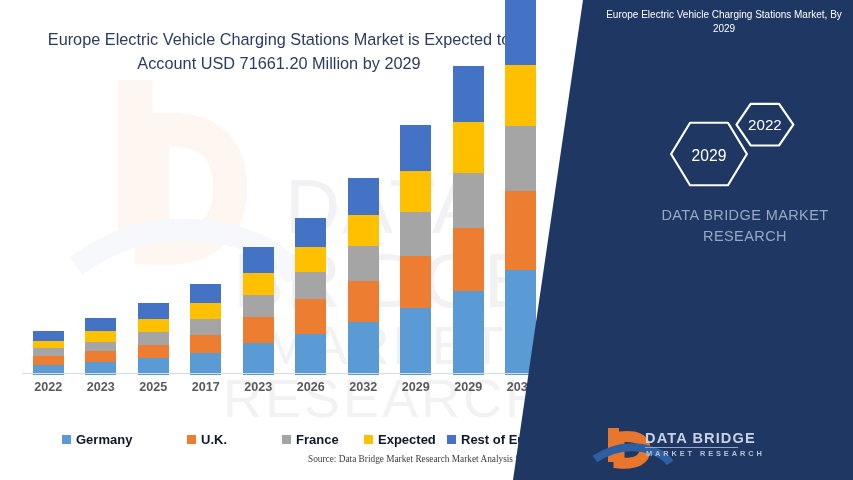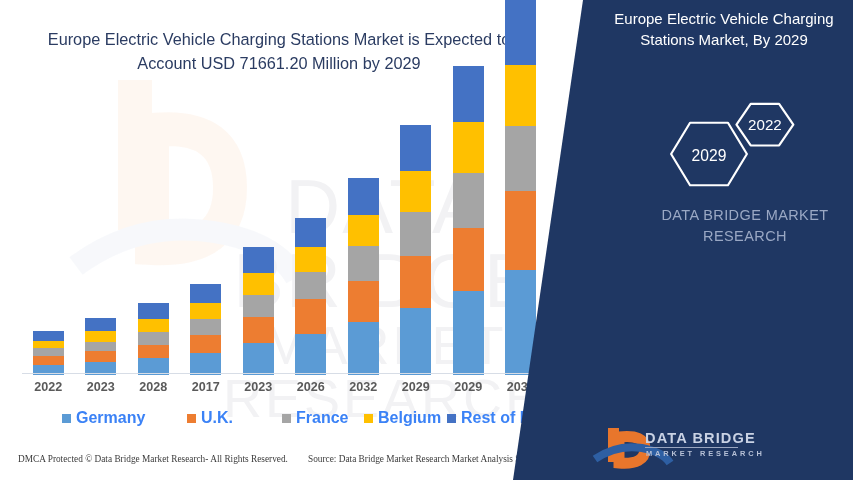--- a/index.html
+++ b/index.html
@@ -57,21 +57,21 @@
     top:0;left:0;
     width:853px;height:480px;
     pointer-events:none;
   }
   .panel-title{
     position:absolute;
     left:600px;top:8px;
     width:248px;
     text-align:center;
     color:#ffffff;
-    font-size:15px;
+    font-size:10px;
     line-height:1.4;
     font-weight:400;
   }
 
   
   .hexwrap{position:absolute;left:655px;top:100px;width:180px;height:90px;}
 
   .dbmr-caption{
     position:absolute;
     left:630px;top:205px;
@@ -142,24 +142,25 @@
     position:absolute;
     left:22px;top:409px;
     width:525px;
     height:22px;
   }
   .legend-item{
     position:absolute;
     display:flex;
     align-items:center;
     gap:5px;
-    font-size:16px;
+    font-size:13px;
     font-weight:700;
-    color:#3b82f6;
+    color:#0f172a;
     white-space:nowrap;
+    margin-top:23px;
   }
   .swatch{width:9px;height:9px;display:inline-block;}
 
   
   .footer-left{
     position:absolute;left:18px;top:454px;
     font-family:"Liberation Serif",serif;
     font-size:9.3px;color:#3c3c3c;
   }
   .footer-src{
@@ -255,21 +256,21 @@
         <div class="seg" style="background: rgb(255, 192, 0); height: 16.1458%;"></div>
         <div class="seg" style="background: rgb(165, 165, 165); height: 17.4479%;"></div>
         <div class="seg" style="background: rgb(237, 125, 49); height: 20.8333%;"></div>
         <div class="seg" style="background: rgb(91, 155, 213); height: 27.8646%;"></div>
       </div>
     </div>
   <div class="axis-line"></div>
   <div class="xlabels" id="xlabels">
       <div class="xlabel" style="left: 1.25px;">2022</div>
       <div class="xlabel" style="left: 53.75px;">2023</div>
-      <div class="xlabel" style="left: 106.25px;">2028</div>
+      <div class="xlabel" style="left: 106.25px;">2025</div>
       <div class="xlabel" style="left: 158.75px;">2017</div>
       <div class="xlabel" style="left: 211.25px;">2023</div>
       <div class="xlabel" style="left: 263.75px;">2026</div>
       <div class="xlabel" style="left: 316.25px;">2032</div>
       <div class="xlabel" style="left: 368.75px;">2029</div>
       <div class="xlabel" style="left: 421.25px;">2029</div>
       <div class="xlabel" style="left: 473.75px;">2030</div>
     </div>
   <div class="legend" id="legend">
       <div class="legend-item" style="left: 40px;">
@@ -279,29 +280,28 @@
       <div class="legend-item" style="left: 165px;">
         <span class="swatch" style="background: rgb(237, 125, 49);"></span>
         <span>U.K.</span>
       </div>
       <div class="legend-item" style="left: 248px; padding-left: 12px;">
         <span class="swatch" style="background: rgb(165, 165, 165);"></span>
         <span>France</span>
       </div>
       <div class="legend-item" style="left: 342px;">
         <span class="swatch" style="background: rgb(255, 192, 0);"></span>
-        <span>Belgium</span>
+        <span>Expected</span>
       </div>
       <div class="legend-item" style="left: 425px;">
         <span class="swatch" style="background: rgb(68, 114, 196);"></span>
         <span>Rest of Europe</span>
       </div>
     </div>
 
-  <div class="footer-left">DMCA Protected © Data Bridge Market Research- All Rights Reserved.</div>
   <div class="footer-src">Source: Data Bridge Market Research Market Analysis Study 2022</div>
 
   <svg class="panel" viewBox="0 0 853 480" preserveAspectRatio="none">
     <polygon points="583,0 853,0 853,480 513,480" fill="#1f3763"></polygon>
   </svg>
 
   <div class="panel-title">Europe Electric Vehicle Charging Stations Market, By 2029</div>
 
   <svg class="hexwrap" viewBox="0 0 180 95">
     <polygon points="96,4 126,4 141,26 126,48 96,48 81,26" fill="none" stroke="#ffffff" stroke-width="2.3" stroke-linejoin="round"></polygon>

